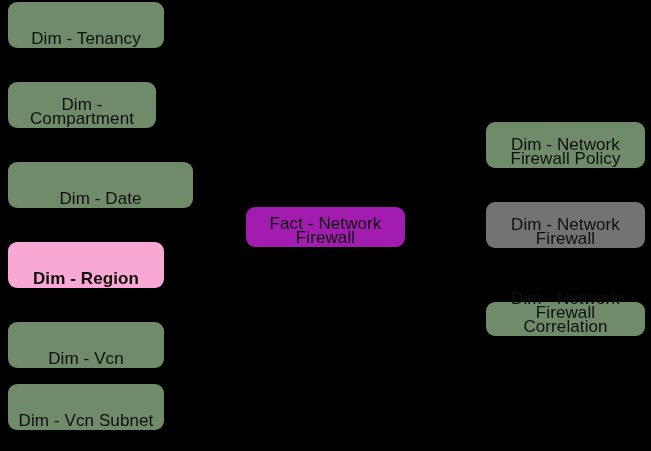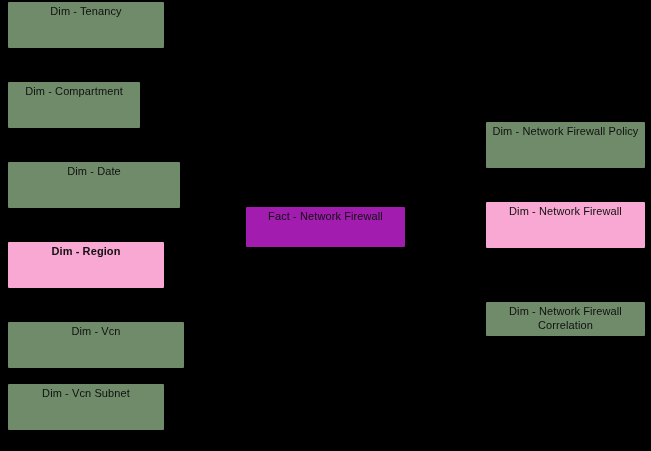--- a/index.html
+++ b/index.html
@@ -11,27 +11,27 @@
     position: relative;
     width: 651px;
     height: 451px;
     background: #000000;
     overflow: hidden;
     font-family: "Liberation Sans", sans-serif;
   }
   .node {
     position: absolute;
     display: flex;
-    align-items: flex-start;
+    align-items: flex-end;
     justify-content: center;
     text-align: center;
-    border-radius: 1px;
+    border-radius: 9px;
     box-sizing: border-box;
     padding: 2px 6px;
-    font-size: 11px;
+    font-size: 17px;
     line-height: 14px;
     color: #101010;
     letter-spacing: 0.1px;
     user-select: none;
   }
   .node.dim {
     background: #6f8b69;
   }
   .node.fact {
     background: #a9552c;
@@ -44,49 +44,49 @@
 </style>
 </head>
 <body>
 
 <div id="canvas" style="background: rgb(0, 0, 0);">
 
   <div class="node dim" id="n0" style="left: 8px; top: 2px; width: 156px; height: 46px; background: rgb(111, 139, 105); color: rgb(16, 16, 16);">
     <span class="label">Dim - Tenancy</span>
   </div>
 
-  <div class="node dim" id="n1" style="left: 8px; top: 82px; width: 132px; height: 46px; background: rgb(111, 139, 105); color: rgb(16, 16, 16);">
+  <div class="node dim" id="n1" style="left: 8px; top: 82px; width: 148px; height: 46px; background: rgb(111, 139, 105); color: rgb(16, 16, 16);">
     <span class="label">Dim - Compartment</span>
   </div>
 
-  <div class="node dim" id="n2" style="left: 8px; top: 162px; width: 172px; height: 46px; background: rgb(111, 139, 105); color: rgb(16, 16, 16);">
+  <div class="node dim" id="n2" style="left: 8px; top: 162px; width: 185px; height: 46px; background: rgb(111, 139, 105); color: rgb(16, 16, 16);">
     <span class="label">Dim - Date</span>
   </div>
 
   <div class="node dim" id="n3" style="left: 8px; top: 242px; width: 156px; height: 46px; background: #f9a8d4; color: rgb(16, 16, 16); font-weight: bold;">
     <span class="label">Dim - Region</span>
   </div>
 
-  <div class="node dim" id="n4" style="left: 8px; top: 322px; width: 176px; height: 46px; background: rgb(111, 139, 105); color: rgb(16, 16, 16);">
+  <div class="node dim" id="n4" style="left: 8px; top: 322px; width: 156px; height: 46px; background: rgb(111, 139, 105); color: rgb(16, 16, 16);">
     <span class="label">Dim - Vcn</span>
   </div>
 
   <div class="node dim" id="n5" style="left: 8px; top: 384px; width: 156px; height: 46px; background: rgb(111, 139, 105); color: rgb(16, 16, 16);">
     <span class="label">Dim - Vcn Subnet</span>
   </div>
 
   <div class="node fact" id="n6" style="left: 246px; top: 207px; width: 159px; height: 40px; background: #a21caf; color: rgb(16, 16, 16);">
     <span class="label">Fact - Network Firewall</span>
   </div>
 
   <div class="node dim" id="n7" style="left: 486px; top: 102px; width: 159px; height: 46px; background: rgb(111, 139, 105); color: rgb(16, 16, 16); margin-top: 20px;">
     <span class="label">Dim - Network Firewall Policy</span>
   </div>
 
-  <div class="node dim" id="n8" style="left: 486px; top: 202px; width: 159px; height: 46px; background: #f9a8d4; color: rgb(16, 16, 16);">
+  <div class="node dim" id="n8" style="left: 486px; top: 202px; width: 159px; height: 46px; background: #737373; color: rgb(16, 16, 16);">
     <span class="label">Dim - Network Firewall</span>
   </div>
 
   <div class="node dim" id="n9" style="left: 486px; top: 302px; width: 159px; height: 34px; background: rgb(111, 139, 105); color: rgb(16, 16, 16);">
     <span class="label">Dim - Network Firewall Correlation</span>
   </div>
 
 </div>
 
 </body></html>

